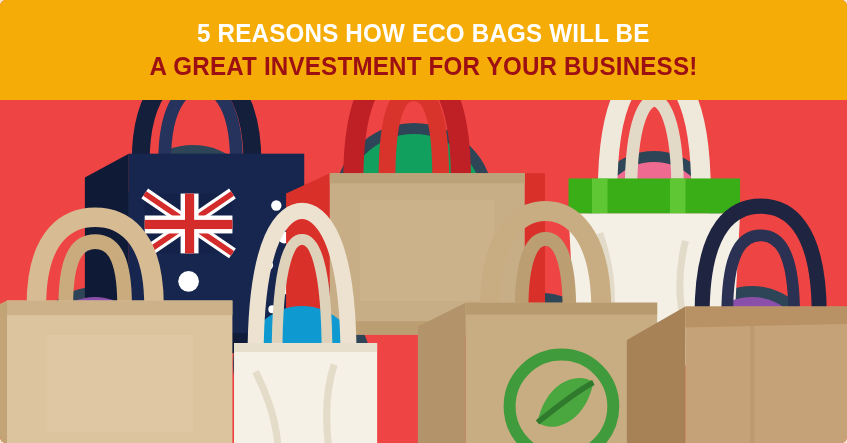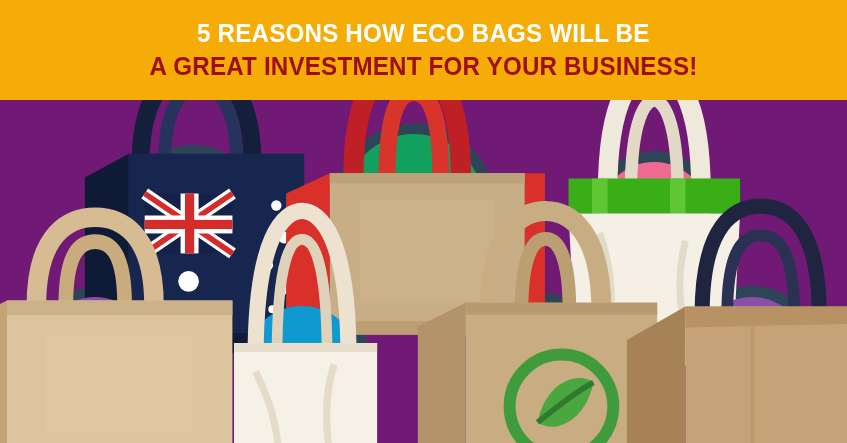--- a/index.html
+++ b/index.html
@@ -37,21 +37,21 @@
 
   
   .node{position:absolute;border-radius:50%;display:flex;align-items:center;justify-content:center;}
   .node .disc{position:absolute;inset:0;border-radius:50%;}
   .bagwrap{position:relative;width:100%;height:100%;display:flex;align-items:center;justify-content:center;}
   .bagwrap svg{overflow:visible;}
 </style>
 </head>
 <body>
 
-<div class="poster" style="background: #701a75;">
+<div class="poster" style="background: #ef4444; border-radius: 6px;">
 
   <div class="header" style="background: rgb(245, 172, 6);">
     <div class="headline-1" style="color: rgb(255, 255, 255);">5 REASONS HOW ECO BAGS WILL BE</div>
     <div class="headline-2" style="color: rgb(156, 15, 18);">A GREAT INVESTMENT FOR YOUR BUSINESS!</div>
   </div>
 
   <div class="stage">
 
     <svg viewBox="0 0 847 343">
       <defs>

